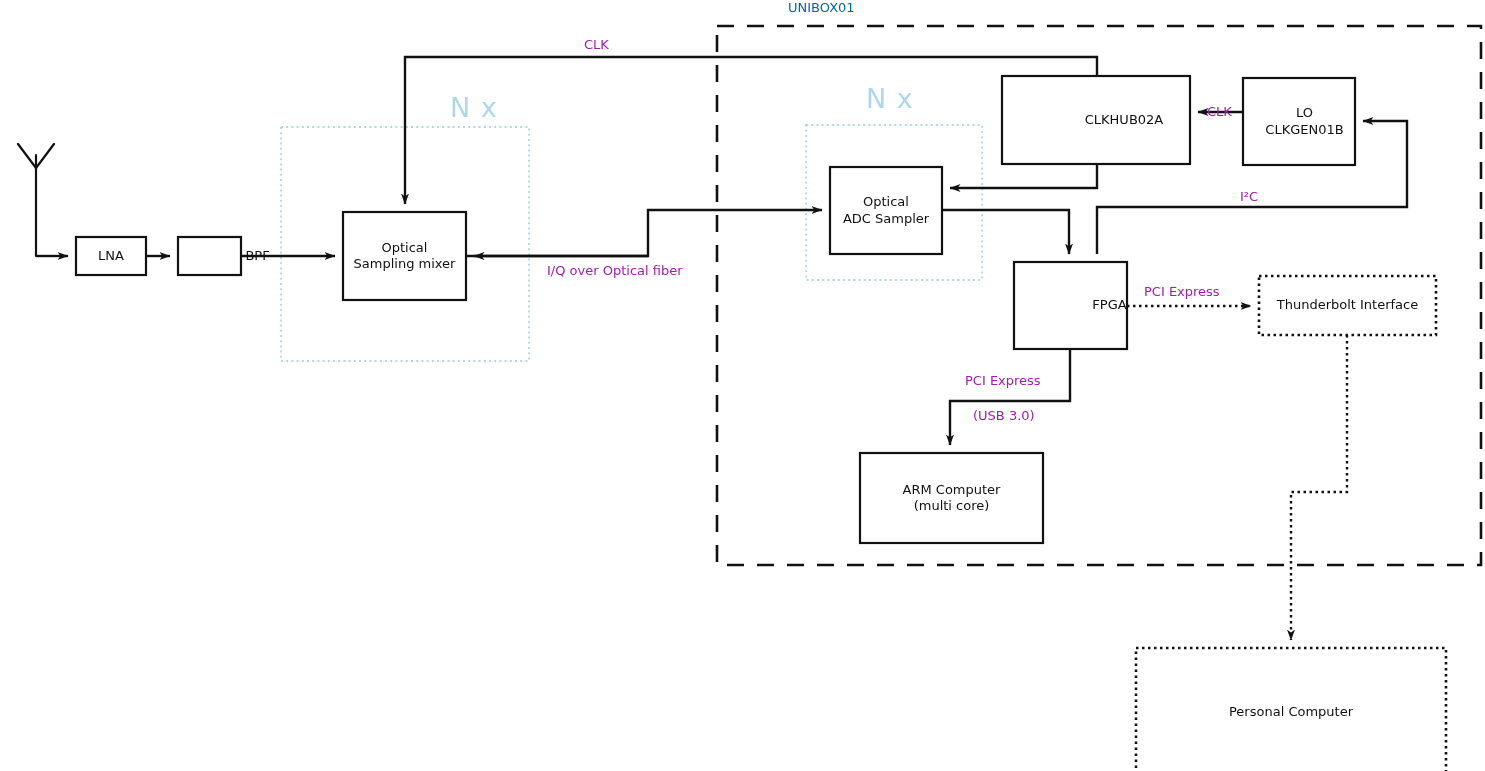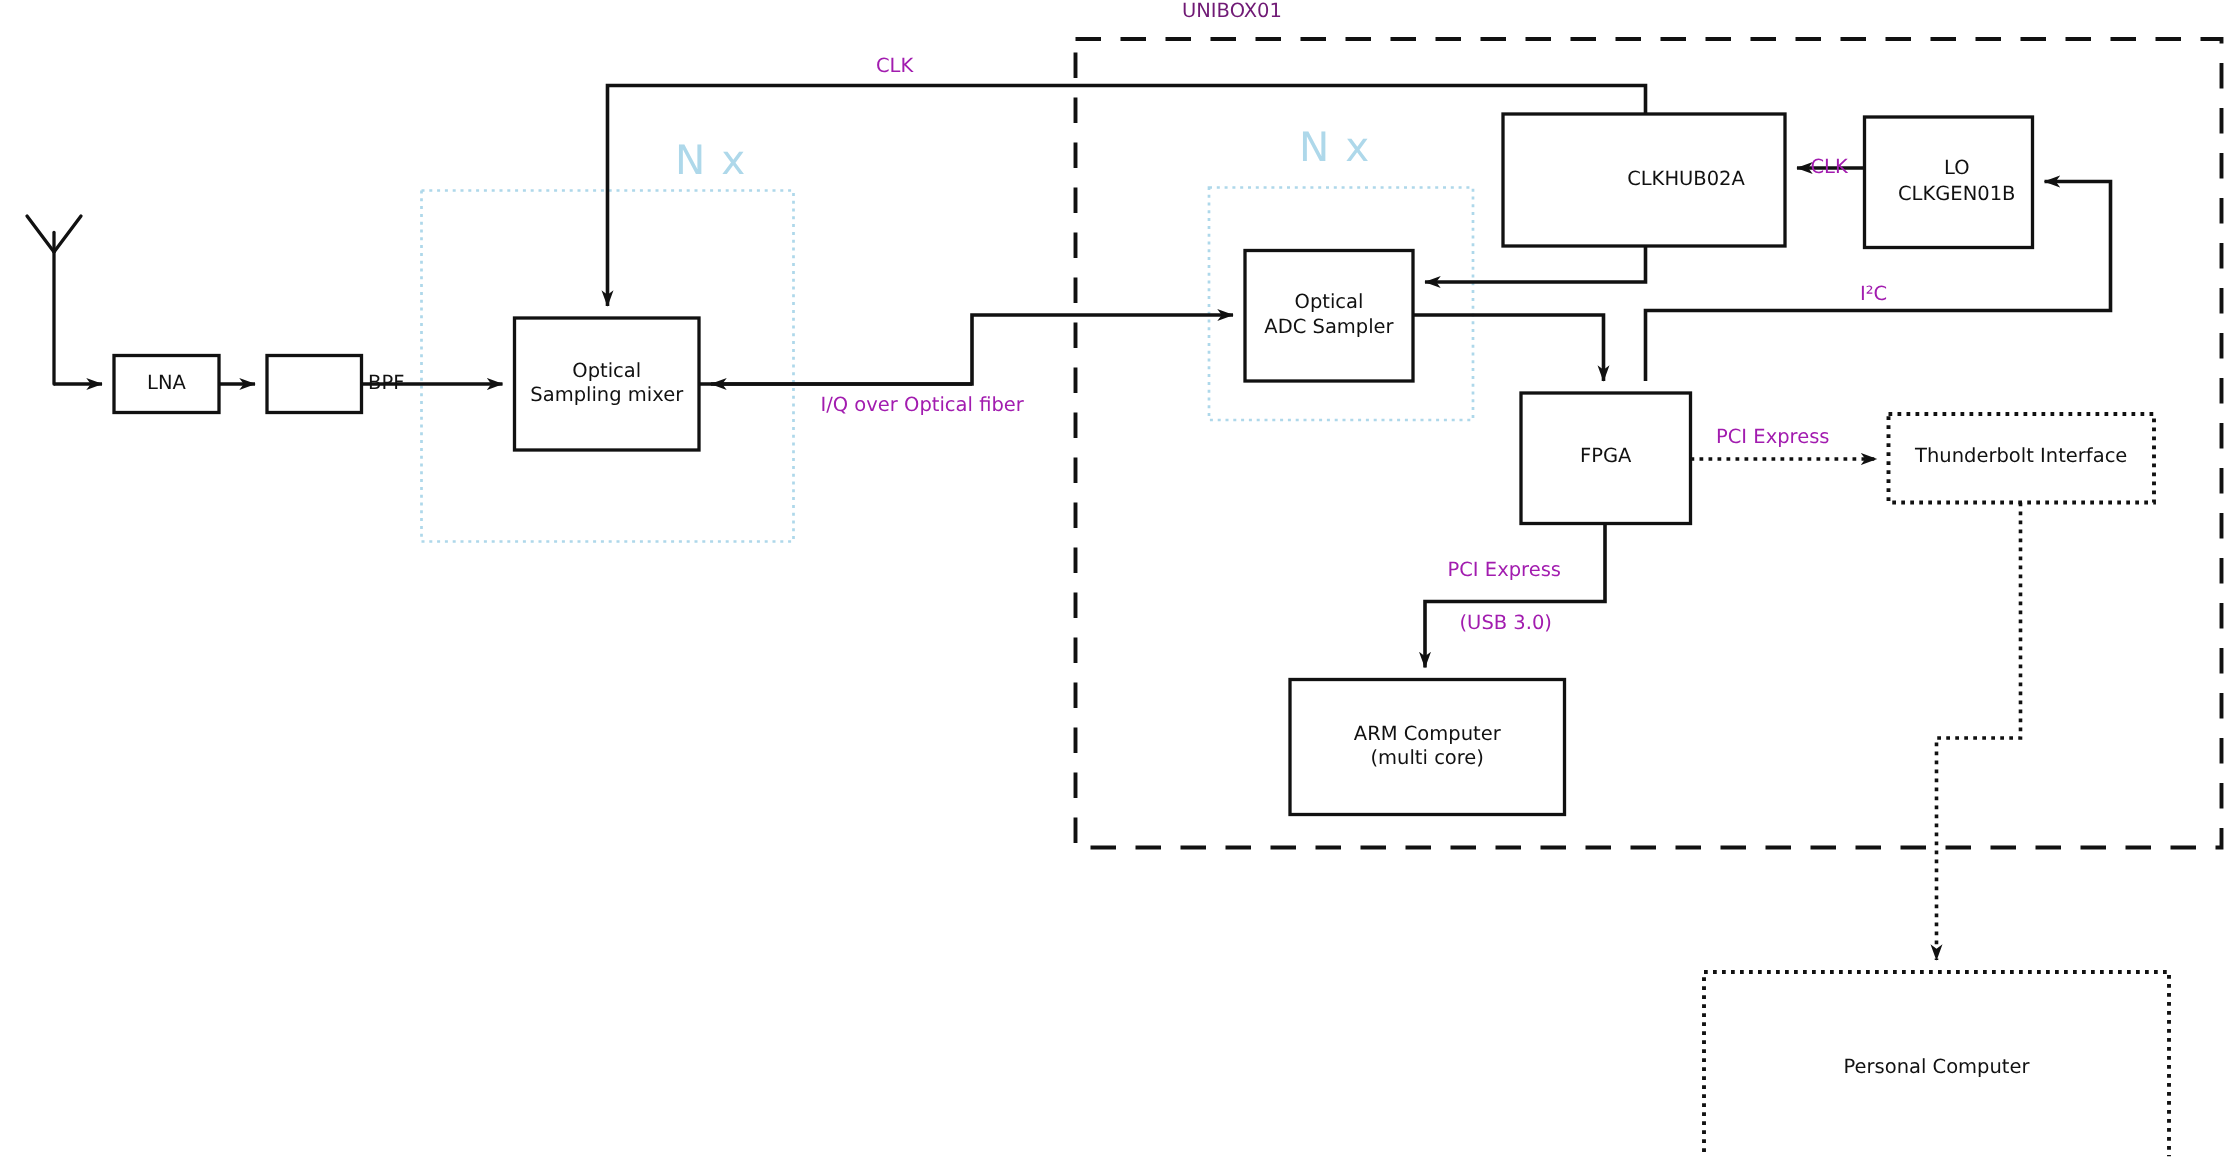--- a/index.html
+++ b/index.html
@@ -3,21 +3,21 @@
 <meta charset="utf-8">
 <style>
   html,body{margin:0;padding:0;background:#ffffff;}
   #root{position:relative;width:1485px;height:771px;background:#ffffff;
         font-family:"DejaVu Sans", sans-serif; overflow:hidden;}
   svg#canvas{position:absolute;left:0;top:0;width:1485px;height:771px;}
   .blk-label{position:absolute;display:flex;align-items:center;justify-content:center;
              text-align:center;line-height:1.25;color:#111111;pointer-events:none;}
   .edge-label{position:absolute;color:#a21caf;white-space:pre;}
   .nx-label{position:absolute;color:#aed8ea;font-size:27px;letter-spacing:1px;}
-  .box-title{position:absolute;color:#701a75;font-size:13px;text-align:center;}
+  .box-title{position:absolute;color:#0369a1;font-size:13px;text-align:center;}
 </style>
 </head>
 <body>
 
 <div id="root">
 
   <svg id="canvas" xmlns="http://www.w3.org/2000/svg">
     <defs>
       <marker id="ah" markerWidth="12" markerHeight="12" refX="10.5" refY="4" orient="auto" markerUnits="userSpaceOnUse">
         <path d="M0,0 L11,4 L0,8 L3,4 Z" fill="#111111"></path>
@@ -94,21 +94,21 @@
     <span>ADC Sampler</span>
   </div>
 
   <div class="blk-label" style="left:1002px; top:76px; width:188px; height:88px; font-size:13px;margin-left:28px;">CLKHUB02A</div>
 
   <div class="blk-label" style="left:1243px; top:78px; width:123px; height:87px; font-size:13px; flex-direction:column;">
     <span>LO</span>
     <span>CLKGEN01B</span>
   </div>
 
-  <div class="blk-label" style="left:1014px; top:262px; width:113px; height:87px; font-size:13px;">FPGA</div>
+  <div class="blk-label" style="left:1014px; top:262px; width:113px; height:87px; font-size:13px;padding-left:39px;">FPGA</div>
 
   <div class="blk-label" style="left:860px; top:453px; width:183px; height:90px; font-size:13px; flex-direction:column;">
     <span>ARM Computer</span>
     <span>(multi core)</span>
   </div>
 
   <div class="blk-label" style="left:1259px; top:276px; width:177px; height:59px; font-size:13px;">Thunderbolt Interface</div>
 
   <div class="blk-label" style="left:1136px; top:648px; width:310px; height:128px; font-size:13px;">Personal Computer</div>
 

